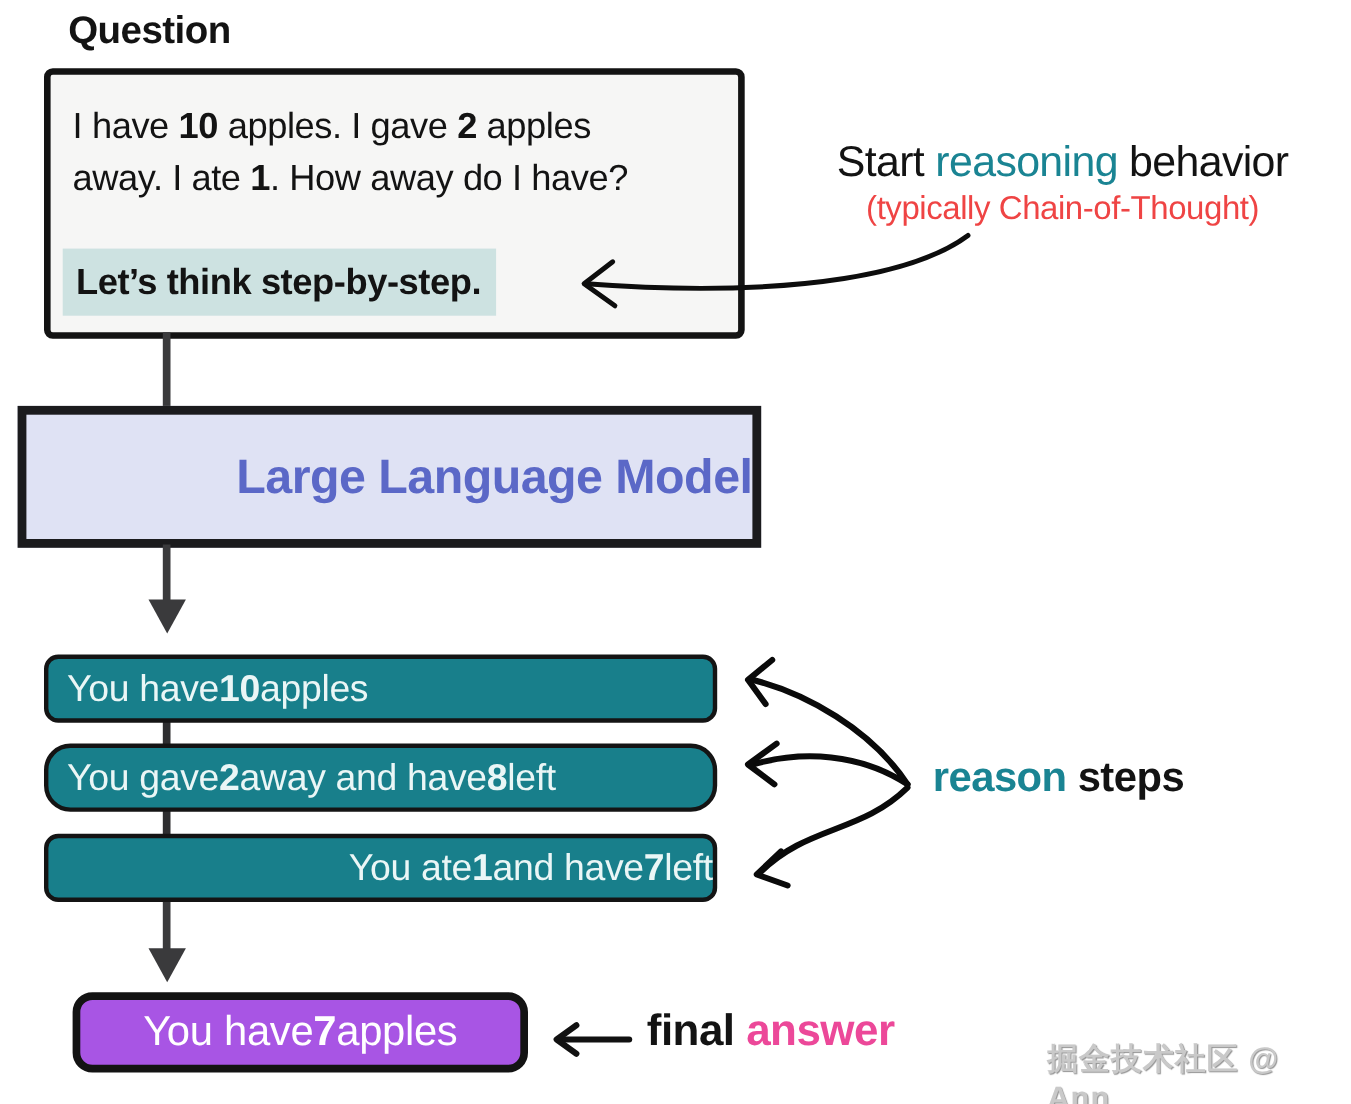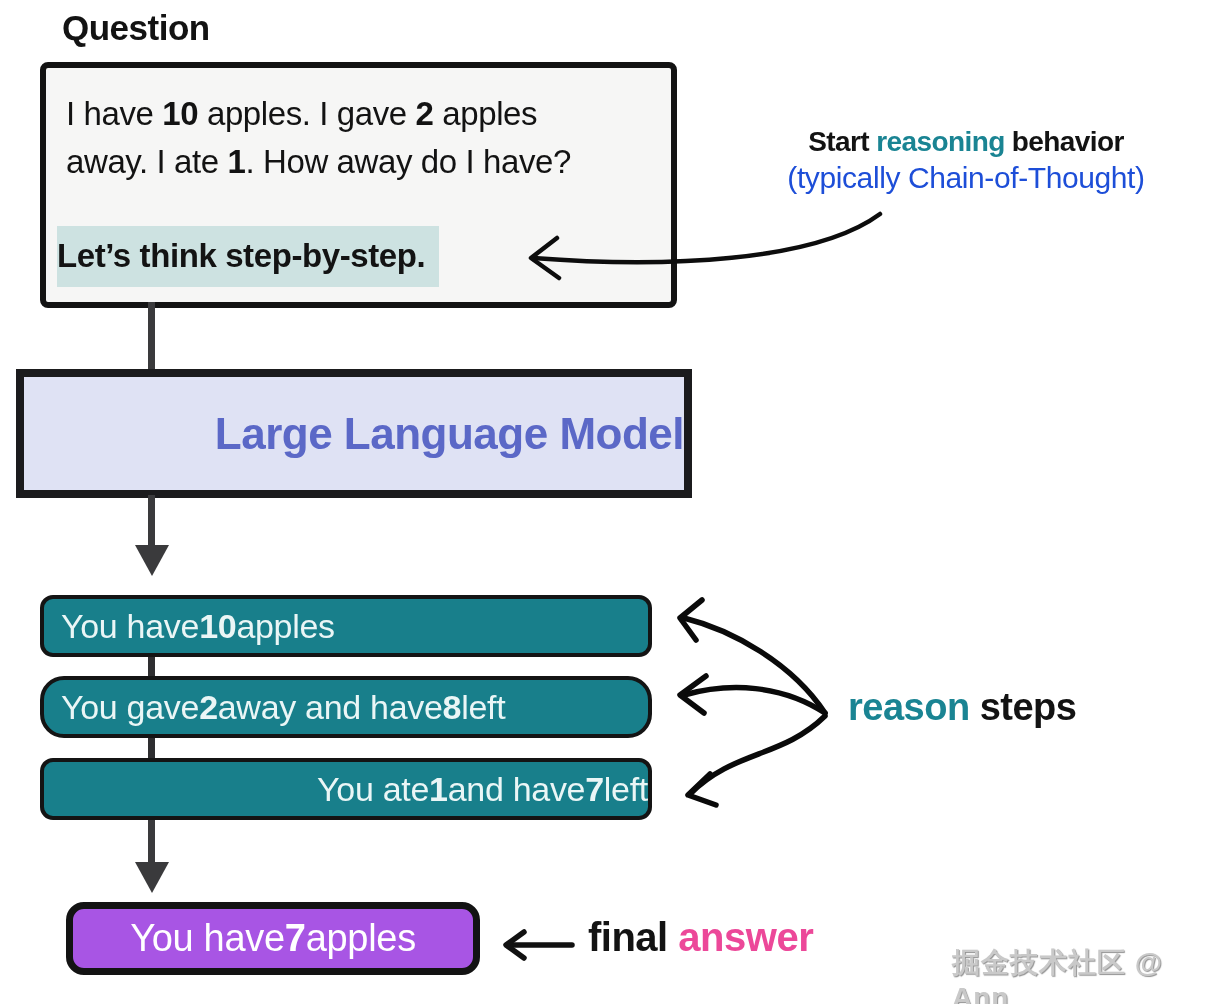--- a/index.html
+++ b/index.html
@@ -8,25 +8,25 @@
   .canvas { position:relative; width:1228px; height:1004px; background:#fff; overflow:hidden; }
 
   .q-title { position:absolute; left:62px; top:8px; font-size:35px; font-weight:700; color:var(--ink); letter-spacing:-0.5px; }
 
   .q-box { position:absolute; left:40px; top:62px; width:637px; height:246px;
            background:var(--question_box_bg); border:6px solid var(--ink); border-radius:8px; }
   .q-text { position:absolute; left:20px; top:22px; width:600px; font-size:33px; line-height:48px;
             color:var(--ink); letter-spacing:-0.4px; }
   .q-highlight { position:absolute; left:11px; top:158px; display:inline-block;
                  background:var(--highlight); color:var(--ink); font-size:33px; font-weight:700;
-                 padding:11px 14px 12px 0; letter-spacing:-0.4px; }
+                 padding:11px 14px 12px 12px; letter-spacing:-0.4px; }
 
   .annotation { position:absolute; left:712px; top:126px; width:508px; text-align:center; }
-  .ann-line1 { font-size:28px; font-weight:700; color:var(--ink); letter-spacing:-0.6px; }
-  .ann-line2 { font-size:30px; font-weight:400; color:#1d4ed8; margin-top:3px; letter-spacing:-0.4px; }
+  .ann-line1 { font-size:39px; font-weight:400; color:var(--ink); letter-spacing:-0.6px; }
+  .ann-line2 { font-size:30px; font-weight:400; color:#ef4444; margin-top:3px; letter-spacing:-0.4px; }
 
   .svg-abs { position:absolute; }
 
   .vline { position:absolute; left:148px; width:7px; background:var(--arrow_gray); }
   .v1 { top:302px; height:68px; }
   .v2 { top:495px; height:52px; }
   .c1 { top:653px; height:26px; background:#2e2e30; }
   .c2 { top:735px; height:26px; background:#2e2e30; }
   .v3 { top:818px; height:46px; }
   .tri { position:absolute; width:0; height:0;

